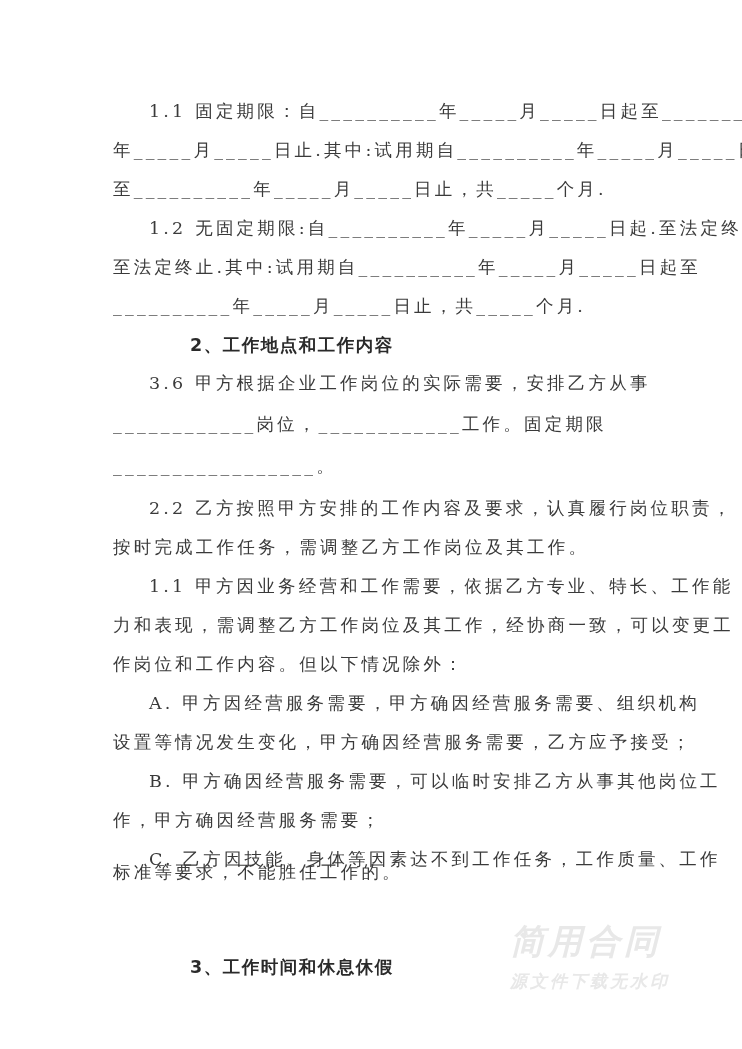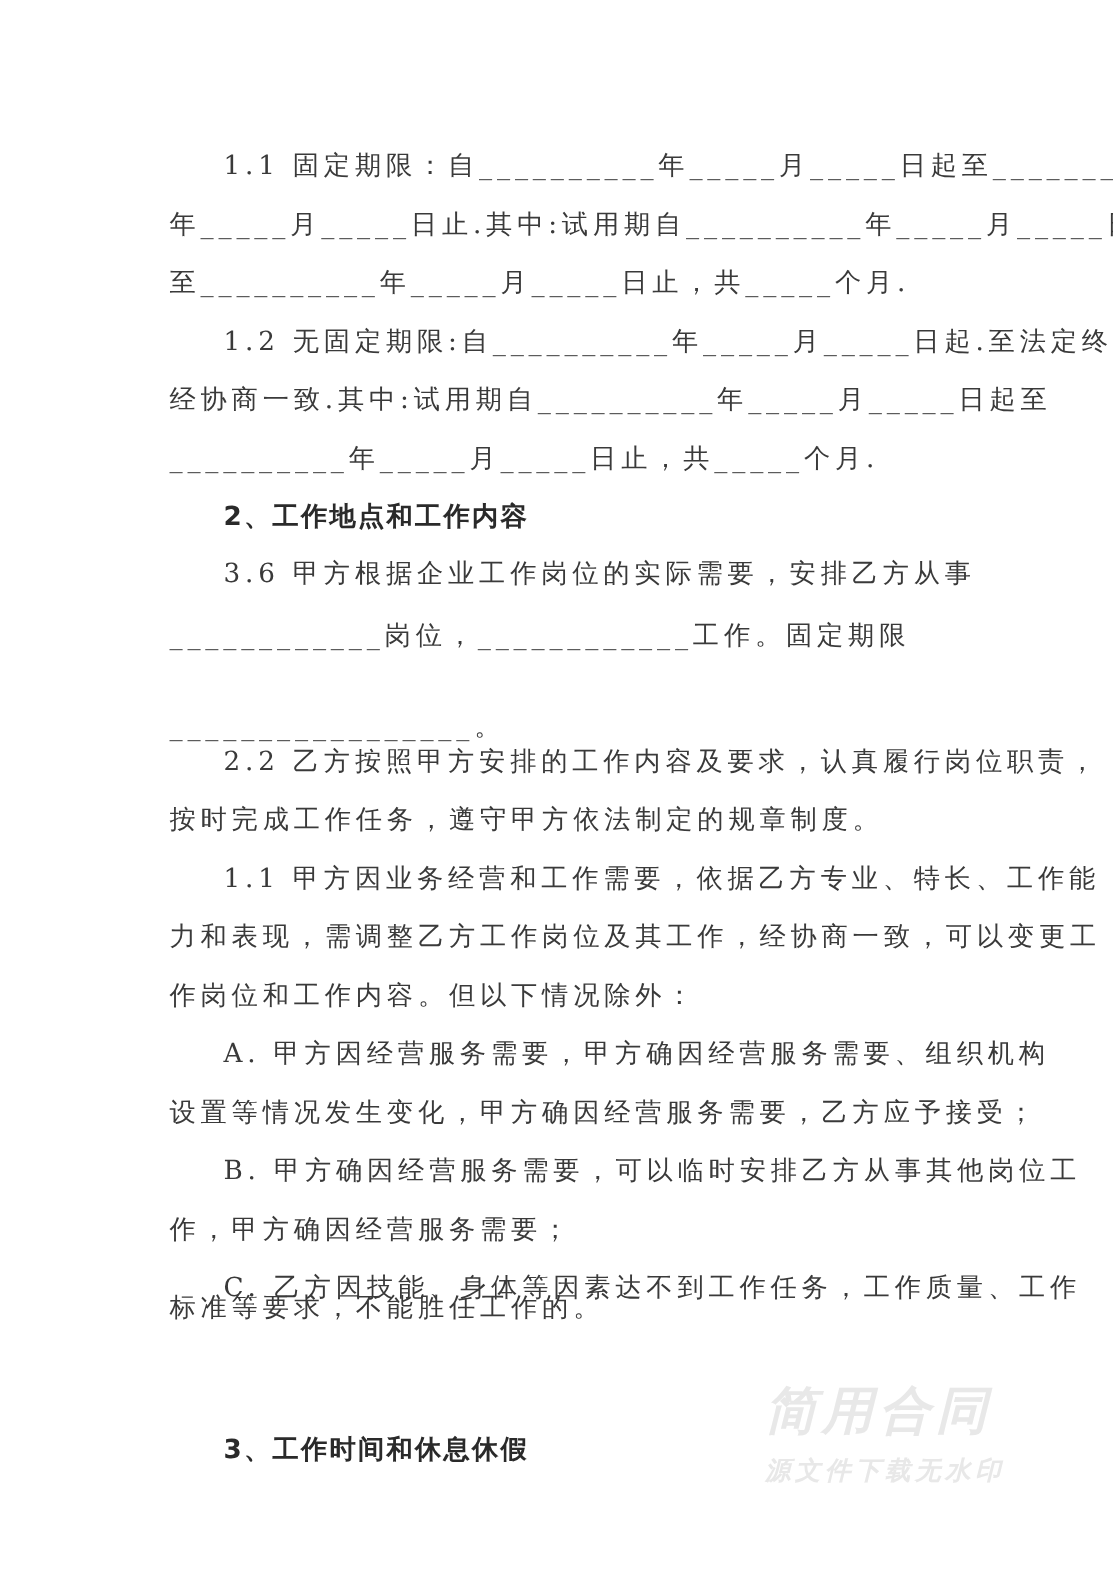--- a/index.html
+++ b/index.html
@@ -29,20 +29,21 @@
       height: 38px;
       white-space: nowrap;
       letter-spacing: 3.2px;
     }
     .indent { left: 36px; }
     .heading {
       font-weight: bold;
       font-family: "DejaVu Sans", "Liberation Sans", sans-serif;
       color: #2a2a2a;
       letter-spacing: 1.5px;
+      margin-left: 41px;
     }
     .watermark {
       position: absolute;
       left: 510px;
       top: 920px;
       width: 180px;
       text-align: left;
       font-family: "DejaVu Sans", "Liberation Sans", sans-serif;
       color: #e8e8e8;
       font-style: italic;
@@ -61,28 +62,28 @@
     }
   </style>
 </head>
 <body>
 
 <div class="page">
   <div class="line indent" style="top:0px">1.1 固定期限：自__________年_____月_____日起至__________</div>
   <div class="line" style="top:39px">年_____月_____日止.其中:试用期自__________年_____月_____日起</div>
   <div class="line" style="top:78px">至__________年_____月_____日止，共_____个月.</div>
   <div class="line indent" style="top:117px">1.2 无固定期限:自__________年_____月_____日起.至法定终止</div>
-  <div class="line" style="top:156px">经协商一致.其中:试用期自__________年_____月_____日起至</div>
+  <div class="line" style="top:156px">至法定终止.其中:试用期自__________年_____月_____日起至</div>
   <div class="line" style="top:195px">__________年_____月_____日止，共_____个月.</div>
   <div class="line indent heading" style="top:234px">2、工作地点和工作内容</div>
   <div class="line indent" style="top:272px">3.6 甲方根据企业工作岗位的实际需要，安排乙方从事</div>
   <div class="line" style="top:313px">____________岗位，____________工作。固定期限</div>
-  <div class="line" style="top:374px">_________________。</div>
+  <div class="line" style="top:355px">_________________。</div>
   <div class="line indent" style="top:397px">2.2 乙方按照甲方安排的工作内容及要求，认真履行岗位职责，</div>
-  <div class="line" style="top:436px">按时完成工作任务，遵守甲方依法制定的规章制度。</div>
+  <div class="line" style="top:436px">按时完成工作任务，需调整乙方工作岗位及其工作。</div>
   <div class="line indent" style="top:475px">1.1 甲方因业务经营和工作需要，依据乙方专业、特长、工作能</div>
   <div class="line" style="top:514px">力和表现，需调整乙方工作岗位及其工作，经协商一致，可以变更工</div>
   <div class="line" style="top:553px">作岗位和工作内容。但以下情况除外：</div>
   <div class="line indent" style="top:592px">A. 甲方因经营服务需要，甲方确因经营服务需要、组织机构</div>
   <div class="line" style="top:631px">设置等情况发生变化，甲方确因经营服务需要，乙方应予接受；</div>
   <div class="line indent" style="top:670px">B. 甲方确因经营服务需要，可以临时安排乙方从事其他岗位工</div>
   <div class="line" style="top:709px">作，甲方确因经营服务需要；</div>
   <div class="line indent" style="top:748px">C. 乙方因技能、身体等因素达不到工作任务，工作质量、工作</div>
   <div class="line" style="top:761px">标准等要求，不能胜任工作的。</div>
   <div class="line indent heading" style="top:856px">3、工作时间和休息休假</div>

